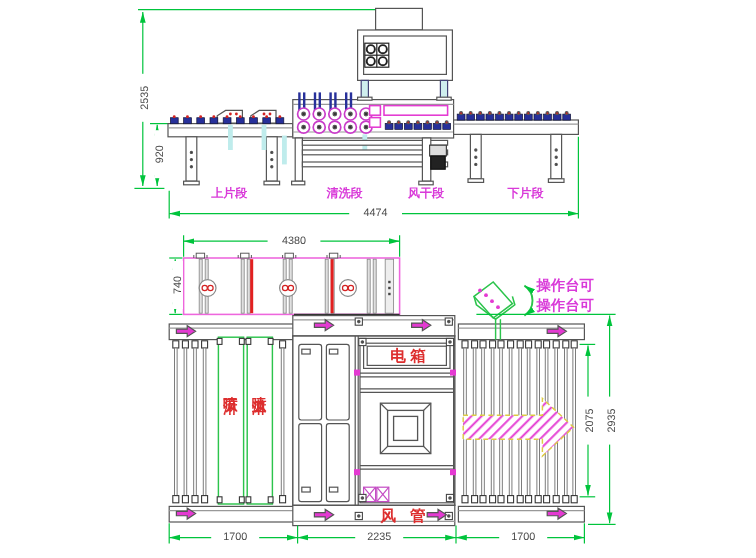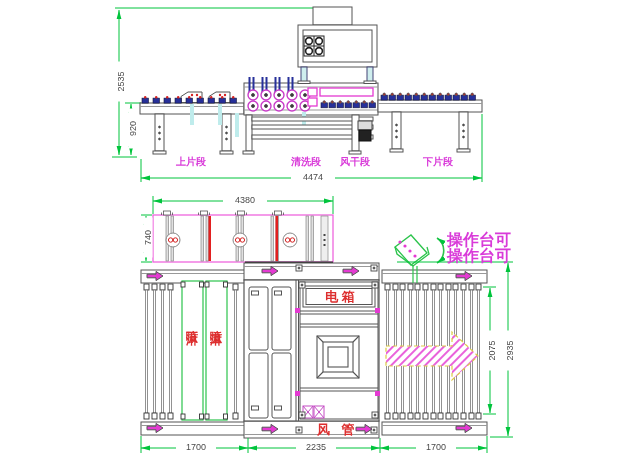--- a/index.html
+++ b/index.html
@@ -6,21 +6,21 @@
   #stage{position:relative;width:630px;height:465px;background:#ffffff;overflow:hidden;
          font-family:"Liberation Sans","DejaVu Sans",sans-serif;}
   #stage svg{position:absolute;left:0;top:0;}
   .txt{position:absolute;line-height:1;white-space:nowrap;}
   .dim{font-size:9px;color:#4a4a4a;background:#fff;padding:0 2px;text-align:center;}
   .rot{transform:rotate(-90deg);transform-origin:center center;}
   .section{font-size:10px;font-weight:bold;color:#d93ad9;text-align:center;}
   .redlab{font-size:13px;font-weight:bold;color:#dd2e2e;}
   .vtext{writing-mode:vertical-rl;text-orientation:upright;font-size:12px;font-weight:bold;
          color:#dd2e2e;letter-spacing:3px;}
-  .note{font-size:16px;font-weight:bold;color:#d93ad9;}
+  .note{font-size:12px;font-weight:bold;color:#d93ad9;}
 </style>
 </head>
 <body>
 
 <div id="stage">
 
 <svg width="630" height="465" viewBox="0 0 630 465">
 <defs>
   <marker id="mk" markerWidth="10" markerHeight="8" refX="9" refY="3" orient="auto-start-reverse" markerUnits="userSpaceOnUse">
     <path d="M9,3 L0,0.6 L0,5.4 Z" fill="#00c43c"></path>
@@ -392,21 +392,21 @@
     <line x1="380" y1="448" x2="487" y2="448" marker-start="url(#mk)" marker-end="url(#mk)"></line>
   </g>
 </g>
 </svg>
 
 <div class="txt dim rot" style="left:101px;top:77px;width:36px;">2535</div>
 <div class="txt dim rot" style="left:113px;top:124px;width:36px;">920</div>
 <div class="txt dim" style="left:291px;top:173px;width:40px;">4474</div>
 
 <div class="txt section" style="left:164px;top:157px;width:54px;">上片段</div>
-<div class="txt section" style="left:279px;top:157px;width:54px;">清洗段</div>
+<div class="txt section" style="left:260px;top:157px;width:54px;">清洗段</div>
 <div class="txt section" style="left:328px;top:157px;width:54px;">风干段</div>
 <div class="txt section" style="left:411px;top:157px;width:54px;">下片段</div>
 
 <div class="txt dim" style="left:223px;top:196px;width:40px;">4380</div>
 <div class="txt dim rot" style="left:128px;top:233px;width:36px;">740</div>
 
 <div class="txt note" style="left:447px;top:232px;">操作台可</div>
 <div class="txt note" style="left:447px;top:248px;">操作台可</div>
 
 <div class="txt vtext" style="left:186px;top:320px;">喷淋一</div>

